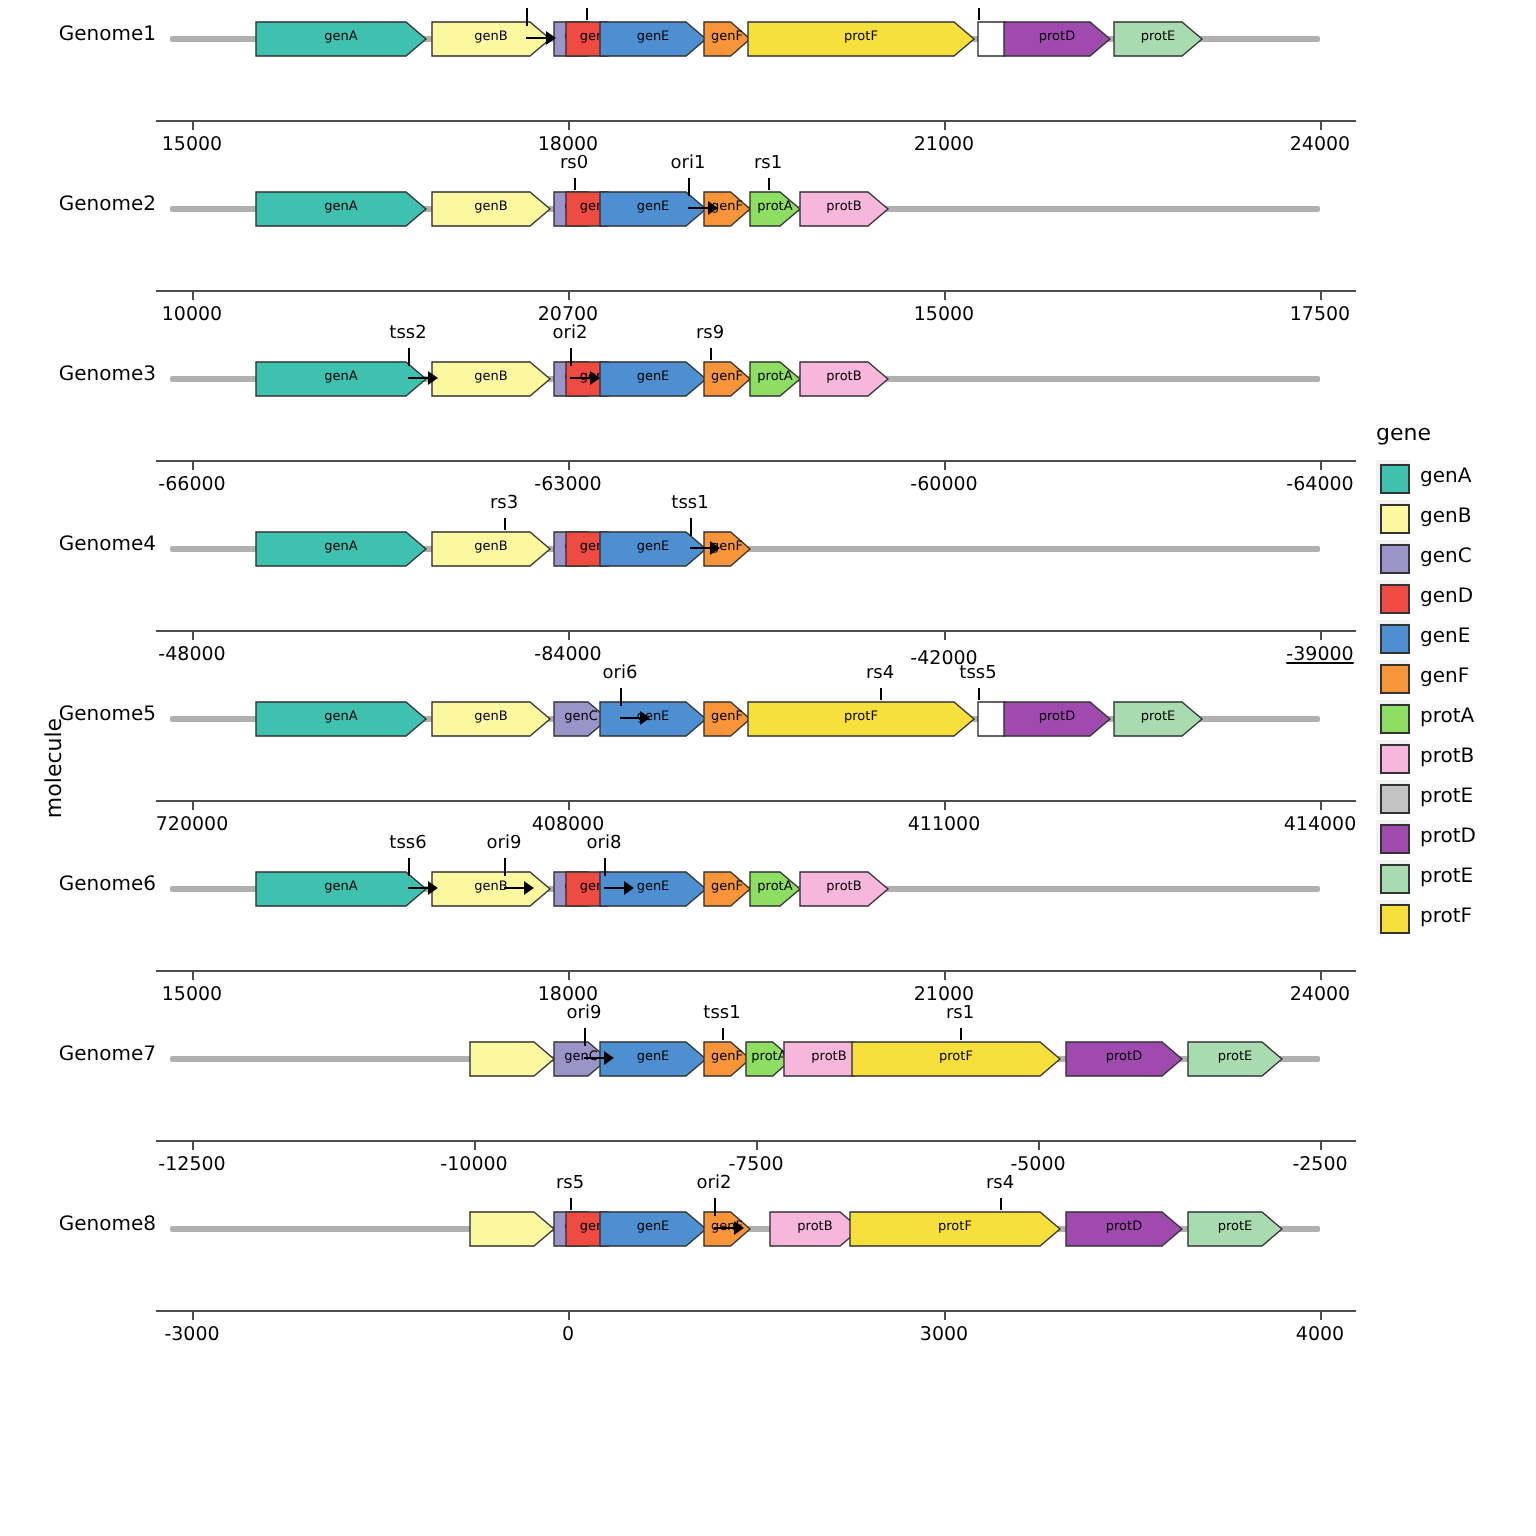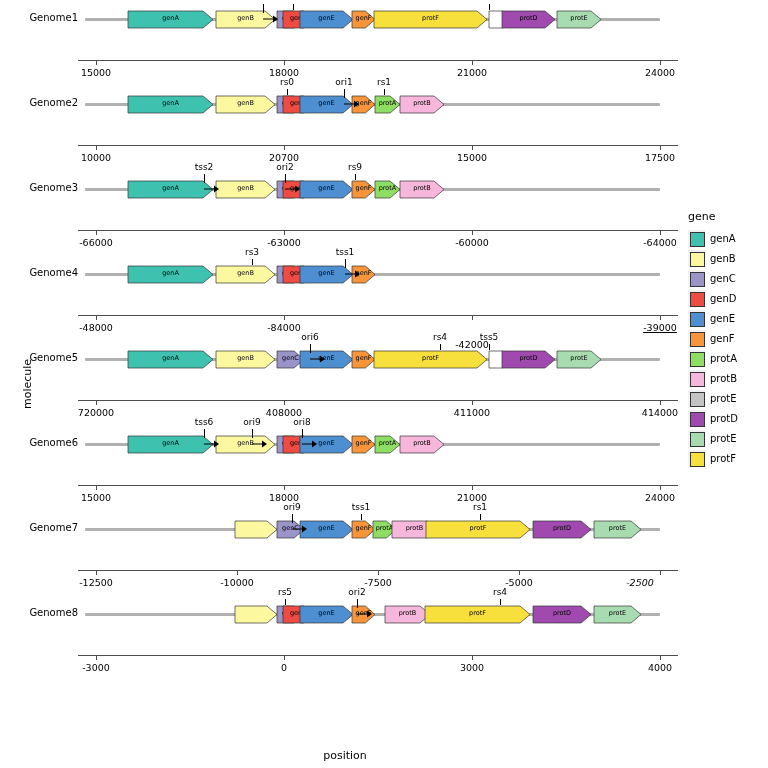--- a/index.html
+++ b/index.html
@@ -107,21 +107,20 @@
     white-space:nowrap;
     line-height:17px;
   }
 </style>
 </head>
 <body>
 
 <div id="root">
 
   <div class="ylab">molecule</div>
-  <div class="xlab">position</div>
 
   <div id="panel" class="panel">
       <div class="rowlabel" style="left: 10px; width: 68px; top: 12px;">Genome1</div>
       <div class="backbone" style="left: 85px; width: 575px; top: 18px;"></div>
       <div class="gene" style="left: 128px; top: 10.5px; width: 85px; height: 17px;">
         <svg width="85" height="17">
           <polygon points="0,0 75,0 85,8.5 75,17 0,17" fill="#3fc1b0" stroke="#333333" stroke-width="0.7"></polygon>
         </svg>
       </div>
       <div class="genetext" style="left: 128px; width: 85px; top: 14px;">genA</div>
@@ -384,21 +383,21 @@
       <div class="featarrow" style="left: 345px; top: 263px;"><svg width="16" height="8">
           <path d="M0,4 L10,4" stroke="#000" stroke-width="1" fill="none"></path>
           <polygon points="10,0.5 15,4 10,7.5" fill="#000"></polygon>
         </svg></div>
       <div class="axisline" style="left: 78px; width: 600px; top: 315px;"></div>
       <div class="tick" style="left: 96px; top: 316px;"></div>
       <div class="ticklab" style="left: 61px; width: 70px; top: 322px;">-48000</div>
       <div class="tick" style="left: 284px; top: 316px;"></div>
       <div class="ticklab" style="left: 249px; width: 70px; top: 322px;">-84000</div>
       <div class="tick" style="left: 472px; top: 316px;"></div>
-      <div class="ticklab" style="left: 437px; width: 70px; top: 339px;">-42000</div>
+      <div class="ticklab" style="left: 437px; width: 70px; top: 324px;">-42000</div>
       <div class="tick" style="left: 660px; top: 316px;"></div>
       <div class="ticklab" style="left: 625px; width: 70px; top: 322px; text-decoration: underline;">-39000</div>
       <div class="rowlabel" style="left: 10px; width: 68px; top: 352px;">Genome5</div>
       <div class="backbone" style="left: 85px; width: 575px; top: 358px;"></div>
       <div class="gene" style="left: 128px; top: 350.5px; width: 85px; height: 17px;">
         <svg width="85" height="17">
           <polygon points="0,0 75,0 85,8.5 75,17 0,17" fill="#3fc1b0" stroke="#333333" stroke-width="0.7"></polygon>
         </svg>
       </div>
       <div class="genetext" style="left: 128px; width: 85px; top: 354px;">genA</div>
@@ -613,21 +612,21 @@
       <div class="axisline" style="left: 78px; width: 600px; top: 570px;"></div>
       <div class="tick" style="left: 96px; top: 571px;"></div>
       <div class="ticklab" style="left: 61px; width: 70px; top: 577px;">-12500</div>
       <div class="tick" style="left: 237px; top: 571px;"></div>
       <div class="ticklab" style="left: 202px; width: 70px; top: 577px;">-10000</div>
       <div class="tick" style="left: 378px; top: 571px;"></div>
       <div class="ticklab" style="left: 343px; width: 70px; top: 577px;">-7500</div>
       <div class="tick" style="left: 519px; top: 571px;"></div>
       <div class="ticklab" style="left: 484px; width: 70px; top: 577px;">-5000</div>
       <div class="tick" style="left: 660px; top: 571px;"></div>
-      <div class="ticklab" style="left: 605px; width: 70px; top: 577px; font-style: italic;">-2500</div>
+      <div class="ticklab" style="left: 625px; width: 70px; top: 577px;">-2500</div>
       <div class="rowlabel" style="left: 10px; width: 68px; top: 607px;">Genome8</div>
       <div class="backbone" style="left: 85px; width: 575px; top: 613px;"></div>
       <div class="gene" style="left: 235px; top: 605.5px; width: 42px; height: 17px;">
         <svg width="42" height="17">
           <polygon points="0,0 32,0 42,8.5 32,17 0,17" fill="#fbf8a0" stroke="#333333" stroke-width="0.7"></polygon>
         </svg>
       </div>
       <div class="gene" style="left: 277px; top: 605.5px; width: 27px; height: 17px;">
         <svg width="27" height="17">
           <polygon points="0,0 17,0 27,8.5 17,17 0,17" fill="#9b94c8" stroke="#333333" stroke-width="0.7"></polygon>

